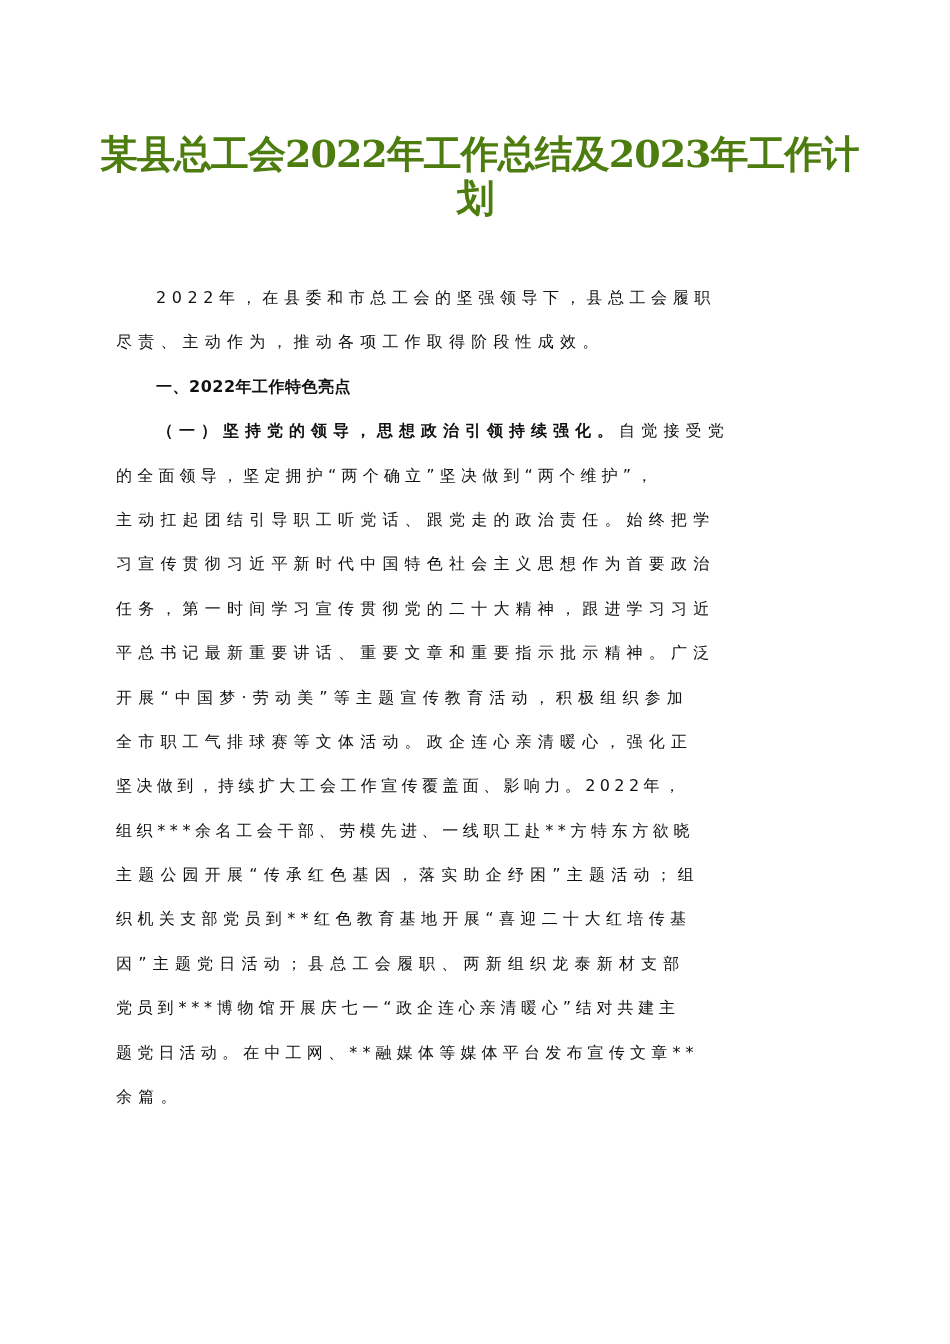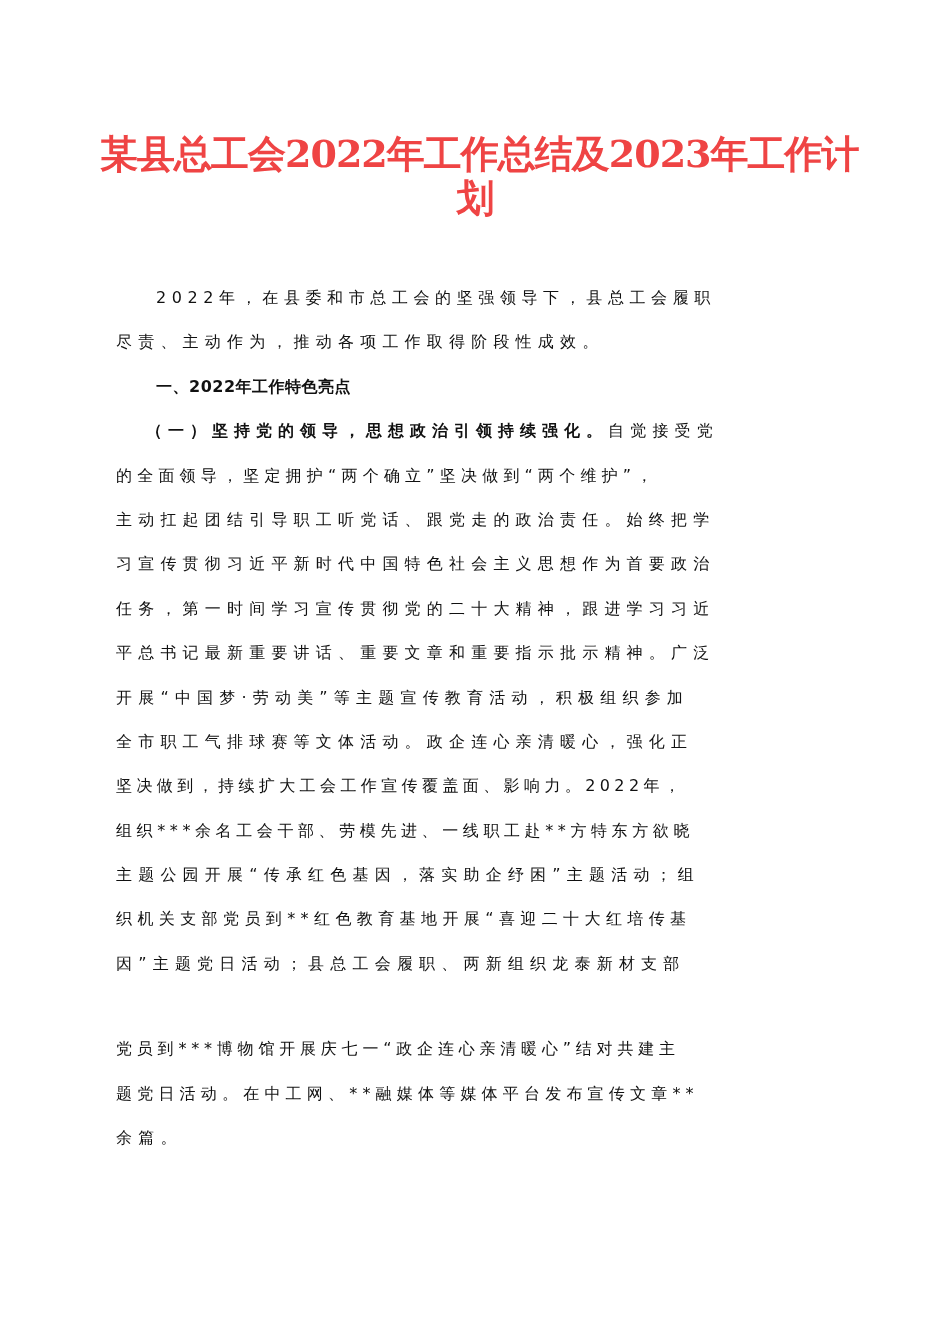--- a/index.html
+++ b/index.html
@@ -3,32 +3,32 @@
   <meta charset="utf-8">
   <style>
     html, body { margin: 0; padding: 0; background: #ffffff; }
     body { width: 950px; height: 1344px; position: relative; overflow: hidden; color: #111; }
     .page { position: absolute; left: 0; top: 0; width: 950px; height: 1344px; background: #fff; }
     .title {
       position: absolute; left: 100px; width: 750px; top: 132px;
       text-align: center;
       font-family: "DejaVu Serif", "Liberation Serif", serif;
       font-weight: bold; font-size: 38px; line-height: 44px; letter-spacing: -1px;
-      color: #ef4444;
+      color: #4d7c0f;
     }
     .title .t-line { display: block; white-space: nowrap; }
     .body {
       position: absolute; left: 116px; top: 276px; width: 720px;
       font-family: "DejaVu Sans", "Liberation Sans", sans-serif;
       font-size: 16px; line-height: 44.4px; color: #111;
     }
     .line { display: block; white-space: nowrap; letter-spacing: 6.2px; height: 44.4px; }
     .indent { padding-left: 40px; }
     .heading { font-weight: bold; letter-spacing: 0.5px; }
-    .sub-heading { font-weight: bold; letter-spacing: 6px; }
+    .sub-heading { font-weight: bold; letter-spacing: 6px; margin-left: 11px; }
   </style>
 </head>
 <body>
 
 <div class="page">
 
   <div class="title">
     <span class="t-line">某县总工会2022年工作总结及2023年工作计</span>
     <span class="t-line">划</span>
   </div>
@@ -48,18 +48,18 @@
     <span class="line">习宣传贯彻习近平新时代中国特色社会主义思想作为首要政治</span>
     <span class="line">任务，第一时间学习宣传贯彻党的二十大精神，跟进学习习近</span>
     <span class="line">平总书记最新重要讲话、重要文章和重要指示批示精神。广泛</span>
     <span class="line">开展“中国梦·劳动美”等主题宣传教育活动，积极组织参加</span>
     <span class="line">全市职工气排球赛等文体活动。政企连心亲清暖心，强化正</span>
     <span class="line" style="letter-spacing:4.4px;">坚决做到，持续扩大工会工作宣传覆盖面、影响力。2022年，</span>
     <span class="line" style="letter-spacing:4.6px;">组织***余名工会干部、劳模先进、一线职工赴**方特东方欲晓</span>
     <span class="line">主题公园开展“传承红色基因，落实助企纾困”主题活动；组</span>
     <span class="line" style="letter-spacing:5.4px;">织机关支部党员到**红色教育基地开展“喜迎二十大红培传基</span>
     <span class="line">因”主题党日活动；县总工会履职、两新组织龙泰新材支部</span>
-    <span class="line" style="letter-spacing:4.8px;margin-top:41px;">党员到***博物馆开展庆七一“政企连心亲清暖心”结对共建主</span>
+    <span class="line" style="letter-spacing:4.8px;">党员到***博物馆开展庆七一“政企连心亲清暖心”结对共建主</span>
     <span class="line" style="letter-spacing:5.2px;">题党日活动。在中工网、**融媒体等媒体平台发布宣传文章**</span>
     <span class="line">余篇。</span>
   </div>
 
 </div>
 
 </body></html>

